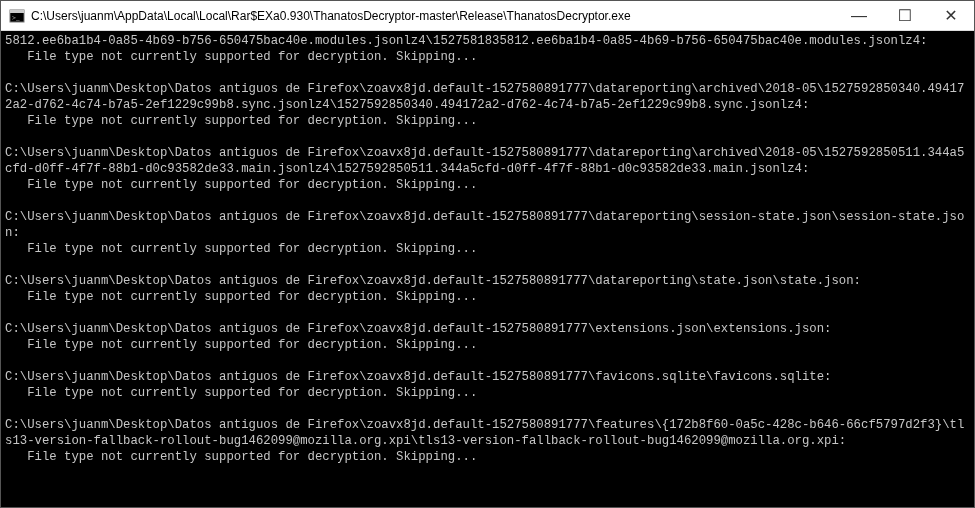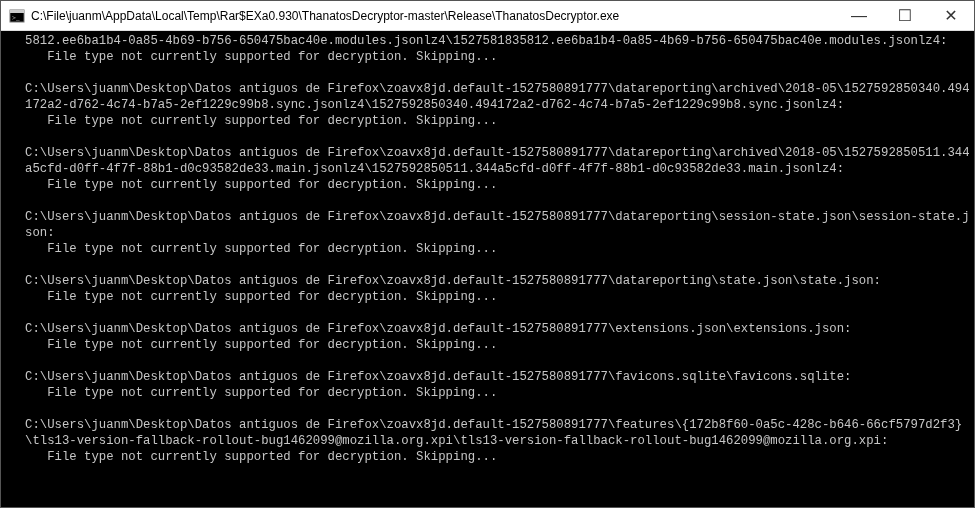--- a/index.html
+++ b/index.html
@@ -13,36 +13,36 @@
       align-items:center; justify-content:center; }
     .title-text { flex:1; font-size:12px; color:#000; white-space:nowrap;
       overflow:hidden; text-overflow:ellipsis; }
     .win-controls { display:flex; height:100%; }
     .win-btn { width:46px; height:100%; display:flex; align-items:center;
       justify-content:center; color:#333; }
     .console { flex:1; background:#000; color:#c6c6c6;
       font-family:Consolas,"Courier New",monospace; font-size:12.3px;
       line-height:16px; padding:2px 4px 0 4px; white-space:pre-wrap;
       word-break:break-all; overflow:hidden; }
-    .console .line { display:block;margin-left:20px; }
+    .console .line { display:block; }
     .spacer { height:16px; }
   </style>
 </head>
 <body>
 
 <div class="window">
   <div class="titlebar">
     <span class="title-icon">
       <svg width="16" height="16" viewBox="0 0 16 16">
         <rect x="1" y="2" width="14" height="12" fill="#000" stroke="#777" stroke-width="1"></rect>
         <rect x="1" y="2" width="14" height="3" fill="#ccc"></rect>
         <text x="3" y="12" font-size="7" fill="#ccc" font-family="Consolas">&gt;_</text>
       </svg>
     </span>
-    <div class="title-text">C:\File\juanm\AppData\Local\Temp\Rar$EXa0.930\ThanatosDecryptor-master\Release\ThanatosDecryptor.exe</div>
+    <div class="title-text">C:\Users\juanm\AppData\Local\Local\Rar$EXa0.930\ThanatosDecryptor-master\Release\ThanatosDecryptor.exe</div>
     <div class="win-controls">
       <div class="win-btn">
         <span>—</span>
       </div>
       <div class="win-btn">
         <span>☐</span>
       </div>
       <div class="win-btn close">
         <span>✕</span>
       </div>

